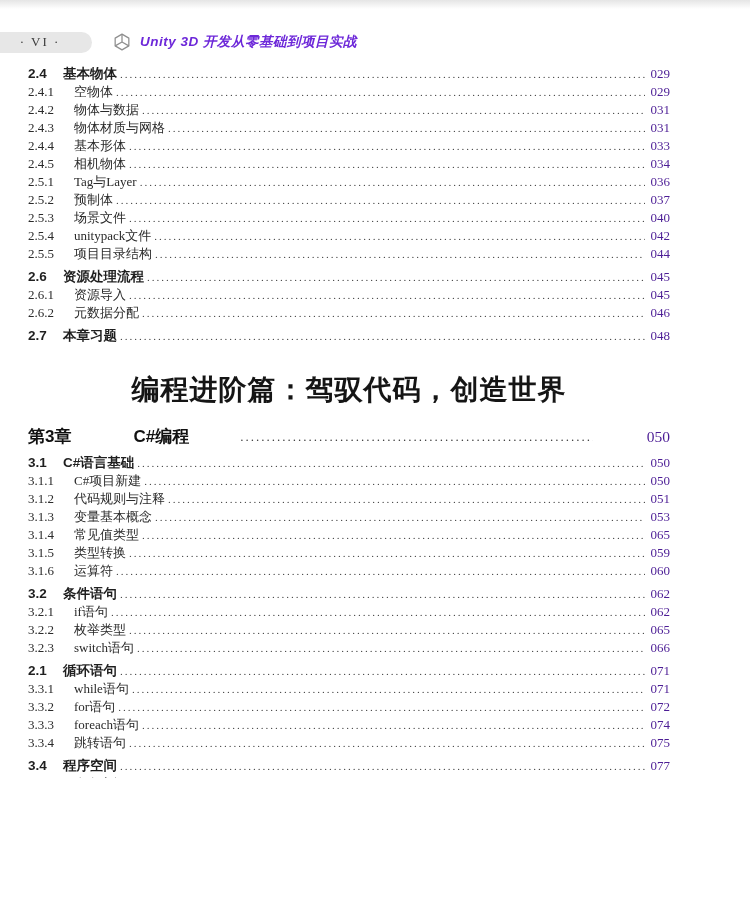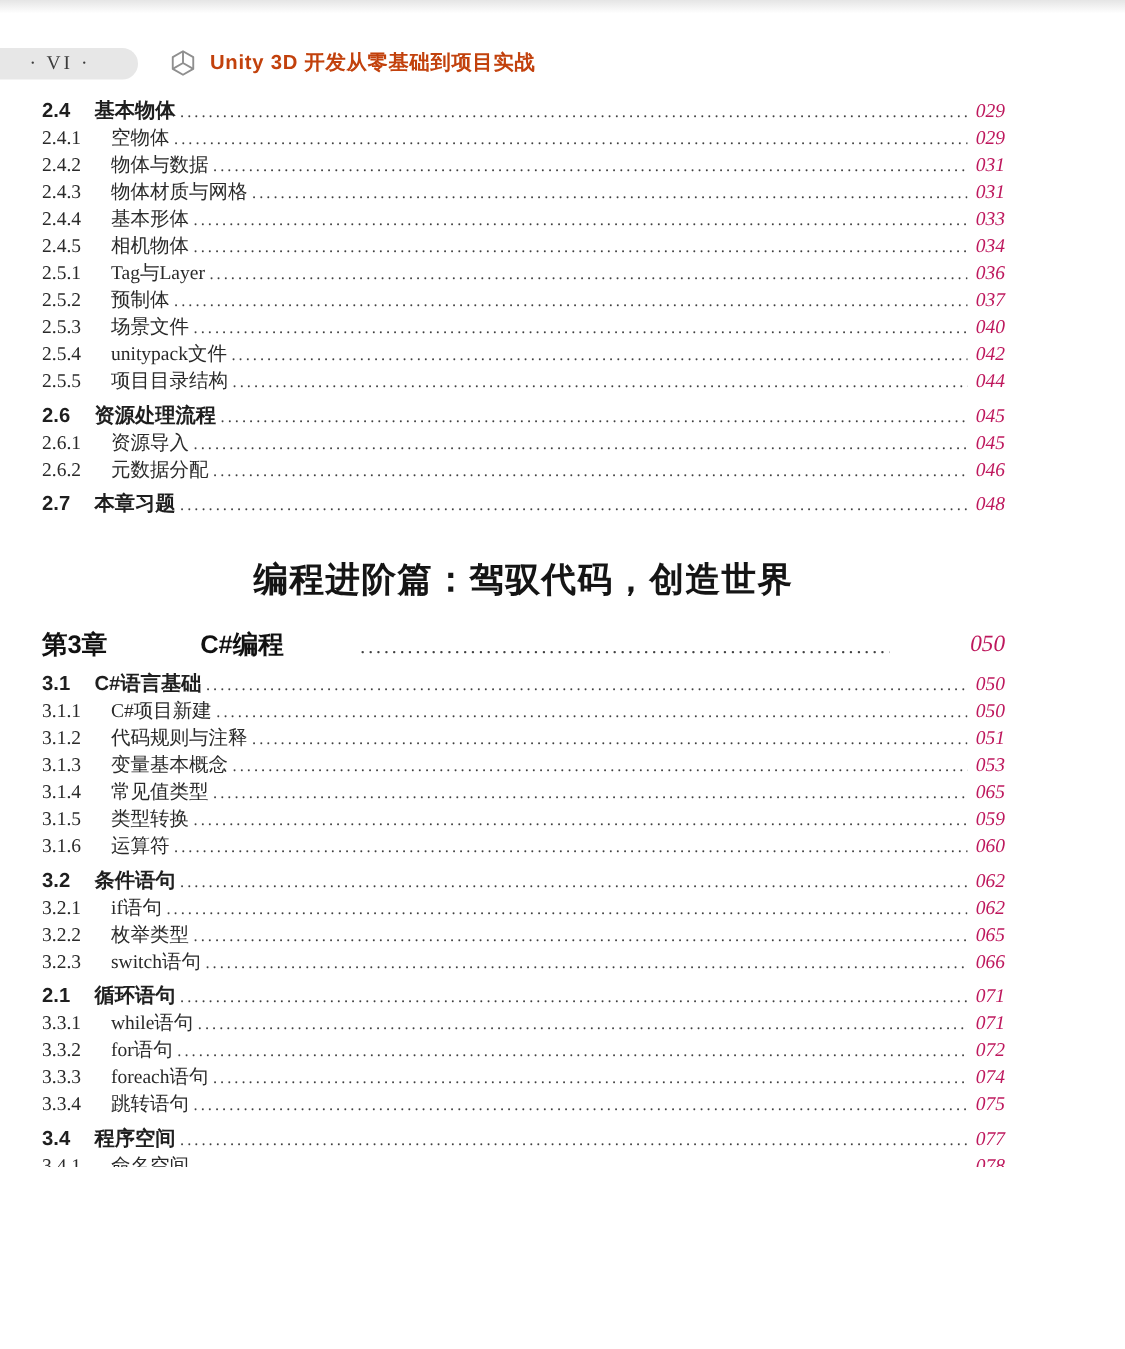--- a/index.html
+++ b/index.html
@@ -26,49 +26,50 @@
   .page-pill {
     height: 21px; width: 104px; margin-left: -12px;
     background: #e7e7e7; border-radius: 11px;
     display: flex; align-items: center; justify-content: center;
     font-family: "Liberation Serif", serif;
     font-size: 13px; letter-spacing: 2px; color: #3c3c3c;
   }
   .logo { margin-left: 20px; width: 20px; height: 20px; color: #8f8f8f; display: inline-flex; }
   .logo svg { width: 20px; height: 20px; }
   .book-title {
-    margin-left: 8px; font-size: 13.5px; font-weight: bold; color: #c2410c;
+    margin-left: 8px; font-size: 13.5px; font-weight: bold; color: #6d28d9;
     letter-spacing: 0.5px;
+    font-style: italic;
   }
 
   
   .toc { position: absolute; top: 60px; left: 28px; width: 642px; }
 
-  .row { display: flex; align-items: flex-start; line-height: 18px; height: 18px; }
+  .row { display: flex; align-items: flex-end; line-height: 18px; height: 18px; }
   .row .dots { flex: 1; overflow: hidden; white-space: nowrap; margin: 0 3px; }
   .row .dots::after {
     content: "..........................................................................................................................................................................................................................................................";
     font-family: "Liberation Serif", serif;
     font-size: 11px; letter-spacing: 2px; color: #3f3f3f; font-weight: normal;
   }
 
   .row.l2 { margin-top: 5px; font-size: 13.5px; font-weight: bold; color: #1f1f1f; }
   .row.l2 .num { width: 28px; margin-right: 7px; font-family: "Liberation Sans", sans-serif; }
   .row.l3 { font-size: 13px; font-family: "Liberation Serif", serif; color: #2a2a2a; }
   .row.l3 .num { width: 36px; margin-right: 10px; }
   .page-num {
     font-family: "Liberation Serif", serif; font-size: 13px;
-    font-weight: normal; color: #be185d; margin-left: 3px; font-style: italic;
+    font-weight: normal; color: #4c1d95; margin-left: 3px;
   }
 
   
   .part-title {
     margin: 26px 0 16px 0; text-align: center;
     font-family: "Liberation Serif", serif;
-    font-size: 23px; font-weight: 900; color: #151515; letter-spacing: 1px;
+    font-size: 28px; font-weight: 900; color: #151515; letter-spacing: 1px;
   }
 
   
   .row.chapter {
     height: 24px; line-height: 24px; margin-bottom: 2px;
     font-size: 17px; font-weight: bold; color: #111111; gap: 48px;
   }
   .row.chapter .ch-num { margin-right: 14px; }
   .row.chapter .dots::after { font-size: 13px; letter-spacing: 2px; }
   .row.chapter .page-num { font-size: 15.5px; }

